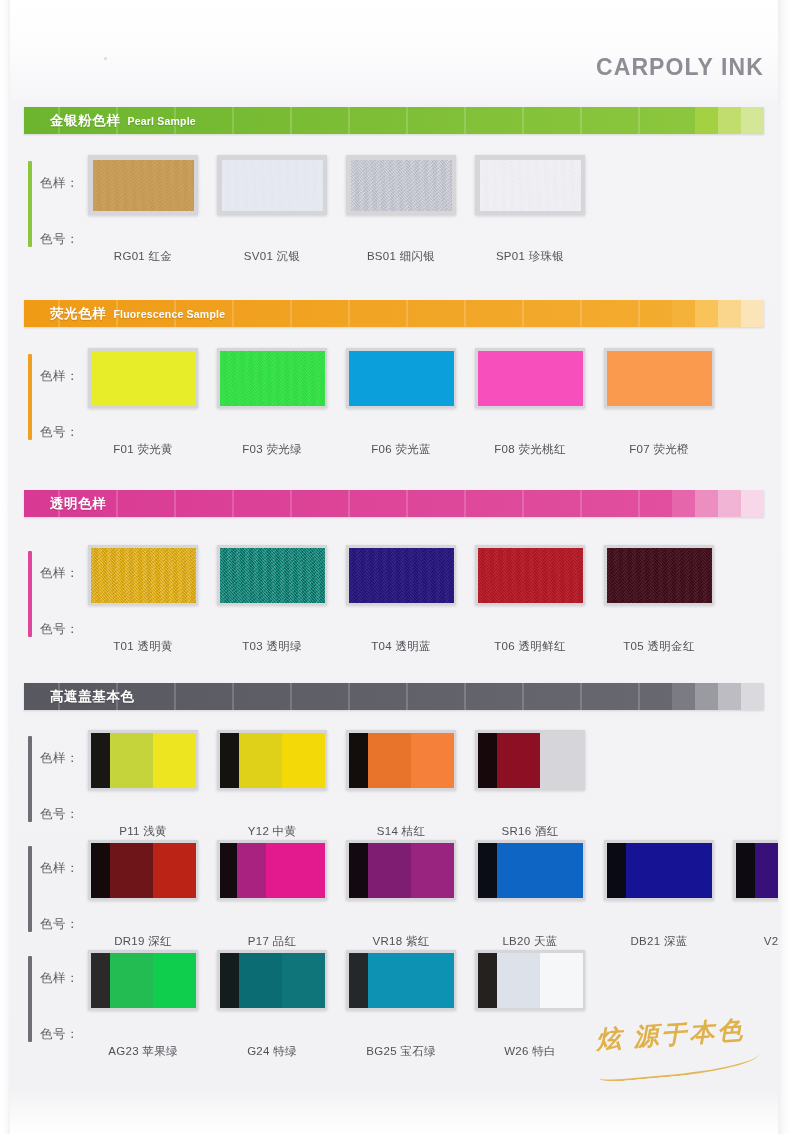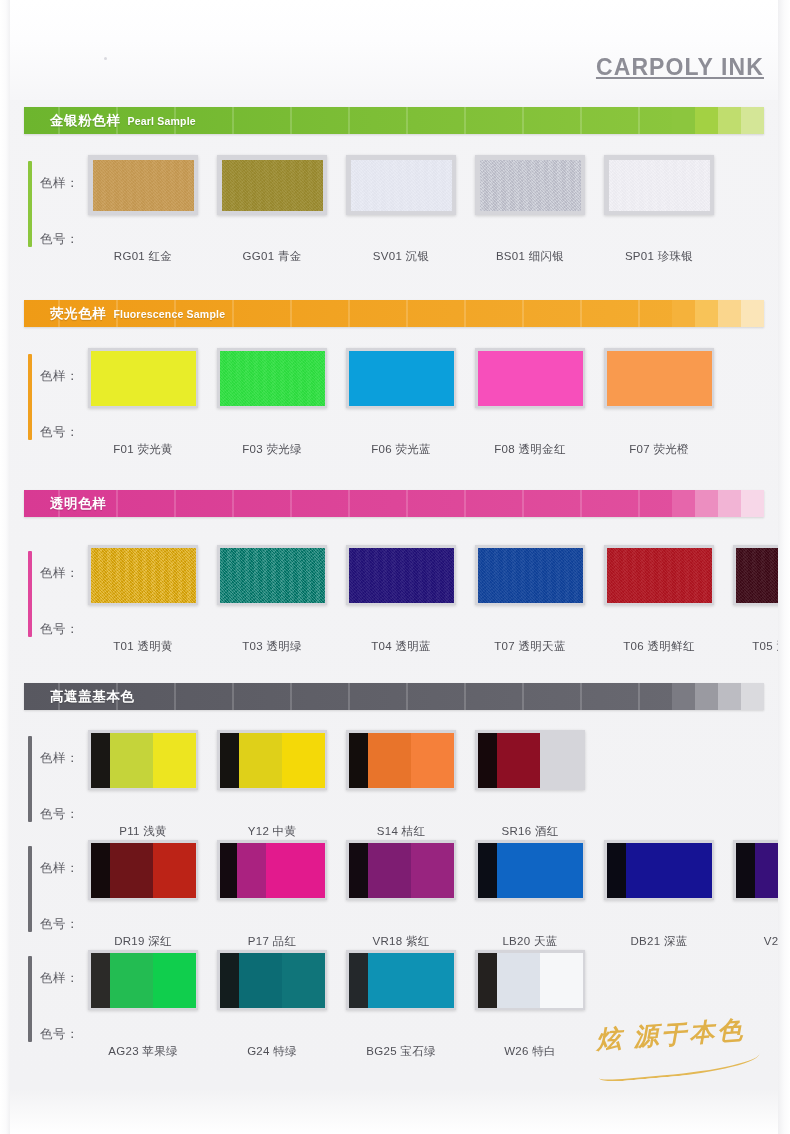--- a/index.html
+++ b/index.html
@@ -29,21 +29,20 @@
 
   
   .header {
     position: absolute; top: 0; left: 0; width: 790px; height: 100px;
     background: linear-gradient(180deg,#ffffff 0%, #fdfdfe 40%, #f6f6f8 100%);
   }
   .brand {
     position: absolute; right: 26px; top: 54px;
     font-size: 23px; letter-spacing: 1.1px; font-weight: bold;
     color: #8d8d96;
-    text-decoration: underline;
   }
   .corner-dot {
     position: absolute; left: 104px; top: 57px;
     width: 3px; height: 3px; border-radius: 50%;
     background: #d9d9df;
   }
 
   
   .section { position: absolute; left: 0; width: 790px; }
   .banner {
@@ -170,28 +169,20 @@
           <div class="cell">
             <div class="chip pearl">
               <div class="face" style="background: rgb(199, 154, 82);">
                 <div class="grain soft"></div>
               </div>
             </div>
             <div class="code">RG01 红金</div>
           </div>
           <div class="cell">
             <div class="chip pearl">
-              <div class="face" style="background: rgb(155, 139, 47);">
-                <div class="grain soft"></div>
-              </div>
-            </div>
-            <div class="code">GG01 青金</div>
-          </div>
-          <div class="cell">
-            <div class="chip pearl">
               <div class="face" style="background: rgb(232, 234, 244);">
                 <div class="grain soft"></div>
               </div>
             </div>
             <div class="code">SV01 沉银</div>
           </div>
           <div class="cell">
             <div class="chip pearl">
               <div class="face" style="background: rgb(198, 200, 212);">
                 <div class="grain heavy"></div>
@@ -247,21 +238,21 @@
           <div class="cell">
             <div class="chip">
               <div class="face" style="background: rgb(11, 159, 219);"></div>
             </div>
             <div class="code">F06 荧光蓝</div>
           </div>
           <div class="cell">
             <div class="chip">
               <div class="face" style="background: rgb(247, 79, 187);"></div>
             </div>
-            <div class="code">F08 透明金红</div>
+            <div class="code">F08 荧光桃红</div>
           </div>
           <div class="cell">
             <div class="chip">
               <div class="face" style="background: rgb(249, 154, 78);"></div>
             </div>
             <div class="code">F07 荧光橙</div>
           </div>
         </div>
       </div>
       <div class="section" style="top: 490px;">
@@ -303,28 +294,20 @@
           <div class="cell">
             <div class="chip">
               <div class="face" style="background: rgb(34, 17, 120);">
                 <div class="grain soft"></div>
               </div>
             </div>
             <div class="code">T04 透明蓝</div>
           </div>
           <div class="cell">
             <div class="chip">
-              <div class="face" style="background: rgb(16, 66, 155);">
-                <div class="grain soft"></div>
-              </div>
-            </div>
-            <div class="code">T07 透明天蓝</div>
-          </div>
-          <div class="cell">
-            <div class="chip">
               <div class="face" style="background: rgb(176, 20, 32);">
                 <div class="grain soft"></div>
               </div>
             </div>
             <div class="code">T06 透明鲜红</div>
           </div>
           <div class="cell">
             <div class="chip">
               <div class="face" style="background: rgb(61, 10, 23);">
                 <div class="grain soft"></div>

